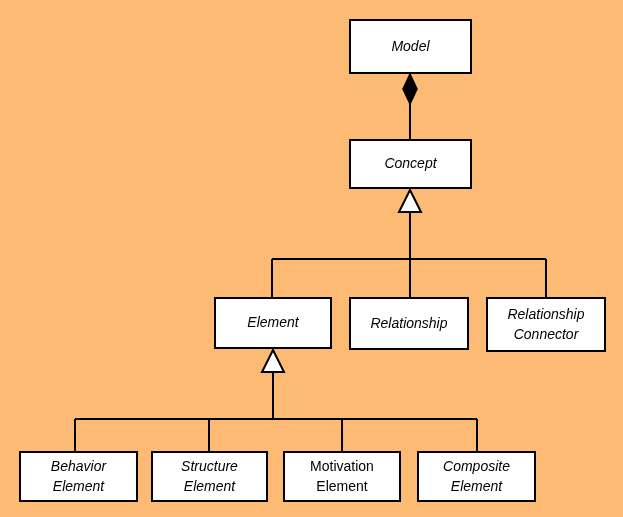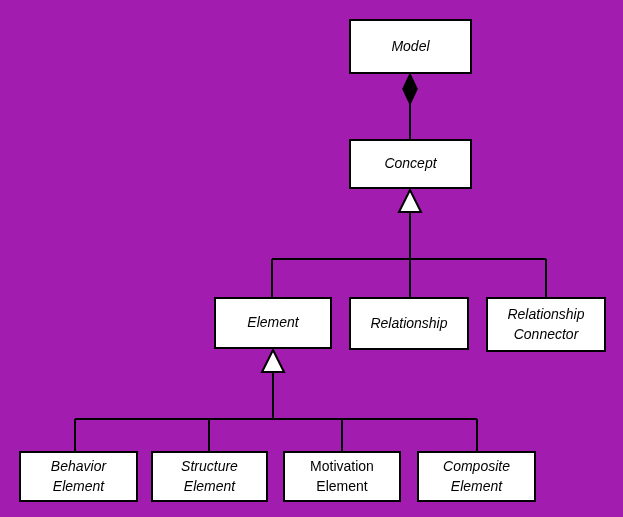--- a/index.html
+++ b/index.html
@@ -11,21 +11,21 @@
   body {
     width: 623px;
     height: 517px;
     font-family: "Liberation Sans", sans-serif;
     overflow: hidden;
   }
   #diagram-root {
     position: relative;
     width: 623px;
     height: 517px;
-    background: #a21caf;
+    background: #fdba74;
   }
   svg.diagram-canvas {
     display: block;
     width: 623px;
     height: 517px;
   }
   .uml-box rect {
     fill: #ffffff;
     stroke: #000000;
     stroke-width: 2;

